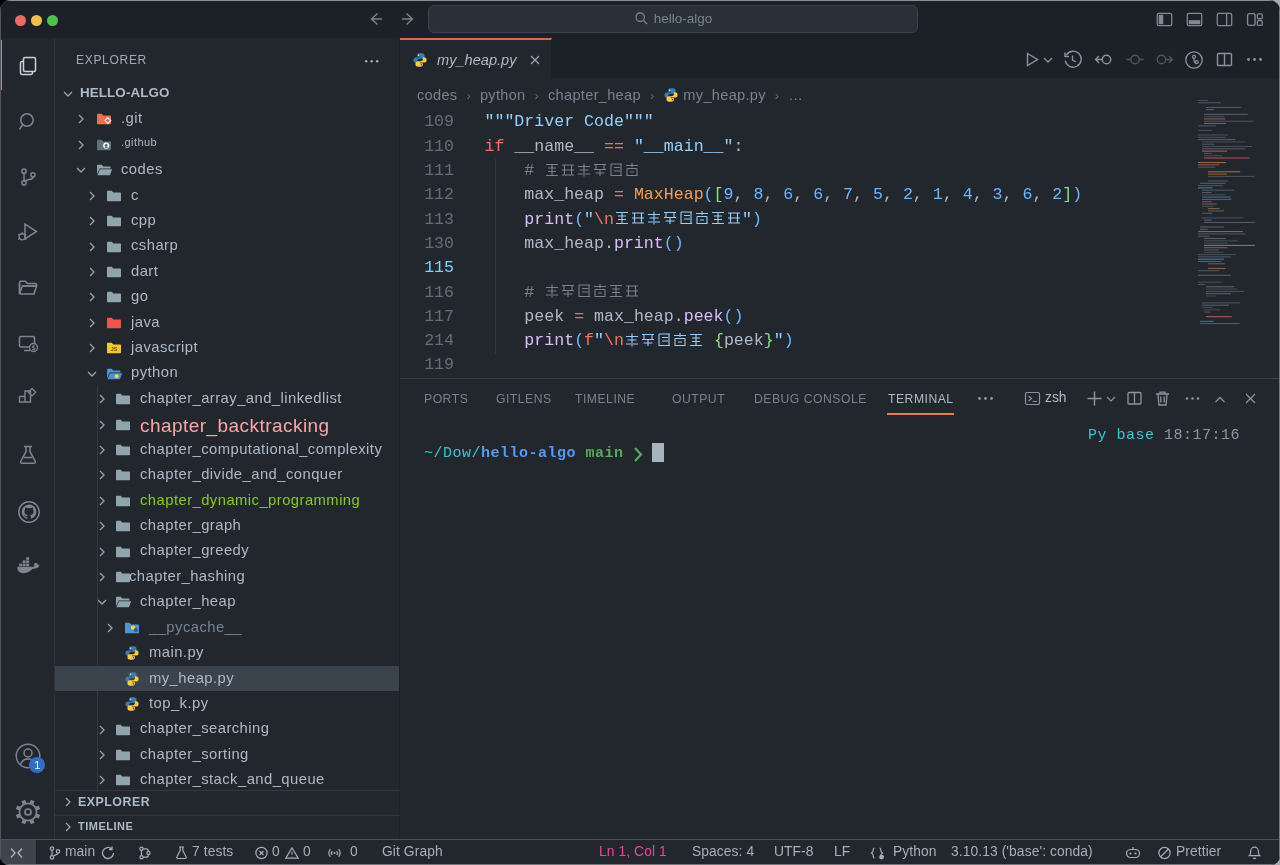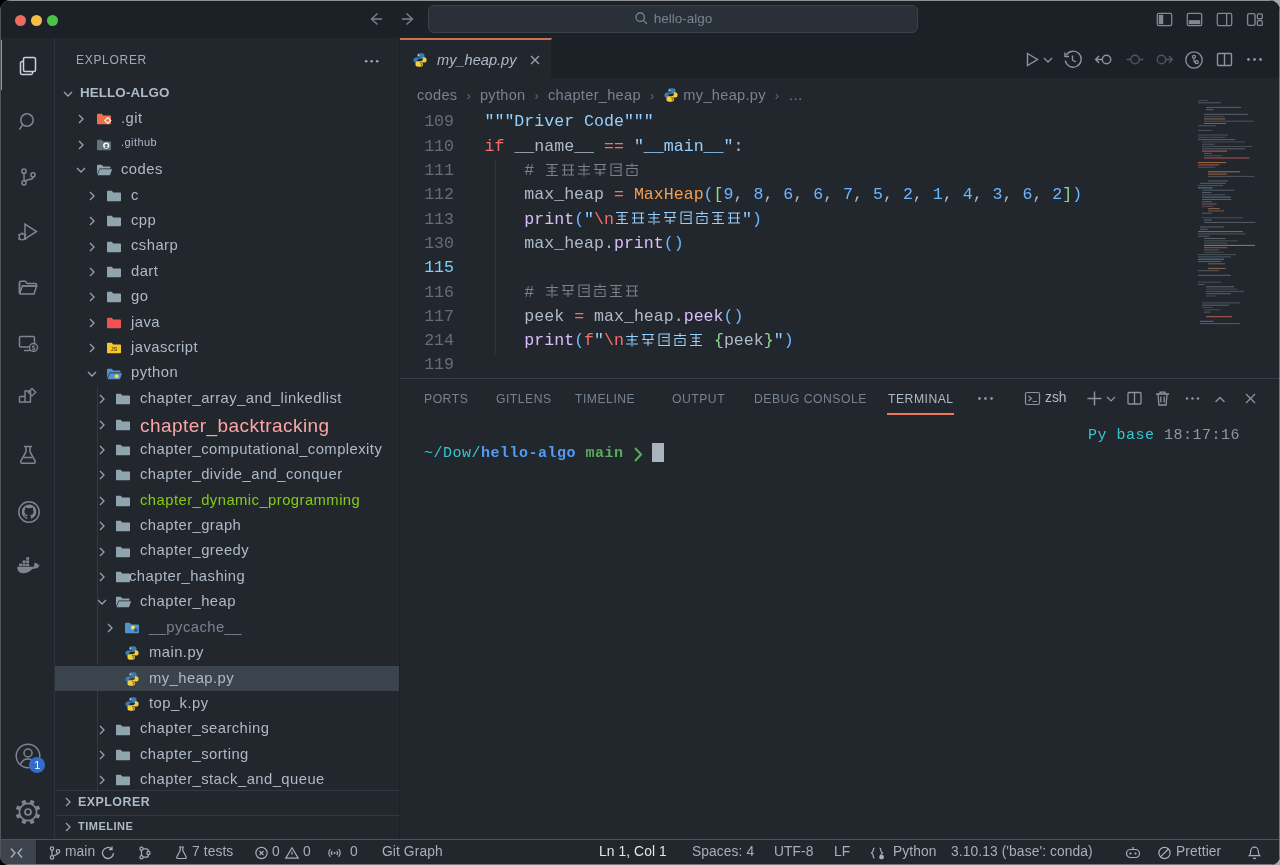--- a/index.html
+++ b/index.html
@@ -828,21 +828,21 @@
     </div>
 <div class="abs" style="left:303px;top:843.8px;font-size:13.8px;letter-spacing:0.1px;color:#a5b0bb;white-space:nowrap">0</div>
 <div class="abs" style="left:325px;top:845.0px">
       <svg width="19" height="16" viewBox="0 0 19 16">
         <path d="M5.4 4.2a5.4 5.4 0 0 0 0 7.6M13.6 4.2a5.4 5.4 0 0 1 0 7.6M7.3 6.1a2.7 2.7 0 0 0 0 3.8M11.7 6.1a2.7 2.7 0 0 1 0 3.8" stroke="#a5b0bb" stroke-width="1.2" fill="none"></path>
         <circle cx="9.5" cy="8" r="1" fill="#a5b0bb"></circle>
       </svg>
     </div>
 <div class="abs" style="left:350px;top:843.8px;font-size:13.8px;letter-spacing:0.1px;color:#a5b0bb;white-space:nowrap">0</div>
 <div class="abs" style="left:382px;top:843.8px;font-size:13.8px;letter-spacing:0.1px;color:#a5b0bb;white-space:nowrap">Git Graph</div>
-<div class="abs" style="left:599px;top:843.8px;font-size:13.8px;letter-spacing:0.1px;color:#e5e5e5;white-space:nowrap">Ln 1, Col 1</div>
+<div class="abs" style="left:599px;top:843.8px;font-size:13.8px;letter-spacing:0.1px;color:#ec4899;white-space:nowrap">Ln 1, Col 1</div>
 <div class="abs" style="left:692px;top:843.8px;font-size:13.8px;letter-spacing:0.1px;color:#a5b0bb;white-space:nowrap">Spaces: 4</div>
 <div class="abs" style="left:774px;top:843.8px;font-size:13.8px;letter-spacing:0.1px;color:#a5b0bb;white-space:nowrap">UTF-8</div>
 <div class="abs" style="left:834px;top:843.8px;font-size:13.8px;letter-spacing:0.1px;color:#a5b0bb;white-space:nowrap">LF</div>
 <div class="abs" style="left:869px;top:845.0px">
       <svg width="19" height="16" viewBox="0 0 19 16">
         <path d="M5.5 3C4.2 3 4.2 4.2 4.2 5.2c0 .9-.1 1.8-1.7 2.8 1.6 1 1.7 1.9 1.7 2.8 0 1-0 2.2 1.3 2.2M10.5 3c1.3 0 1.3 1.2 1.3 2.2 0 .9.1 1.8 1.7 2.8-1.6 1-1.7 1.9-1.7 2.8 0 1 0 2.2-1.3 2.2" stroke="#a5b0bb" stroke-width="1.2" fill="none"></path>
         <circle cx="12.6" cy="12.1" r="2.4" fill="#a5b0bb"></circle>
       </svg>
     </div>
 <div class="abs" style="left:893px;top:843.8px;font-size:13.8px;letter-spacing:0.1px;color:#a5b0bb;white-space:nowrap">Python</div>

